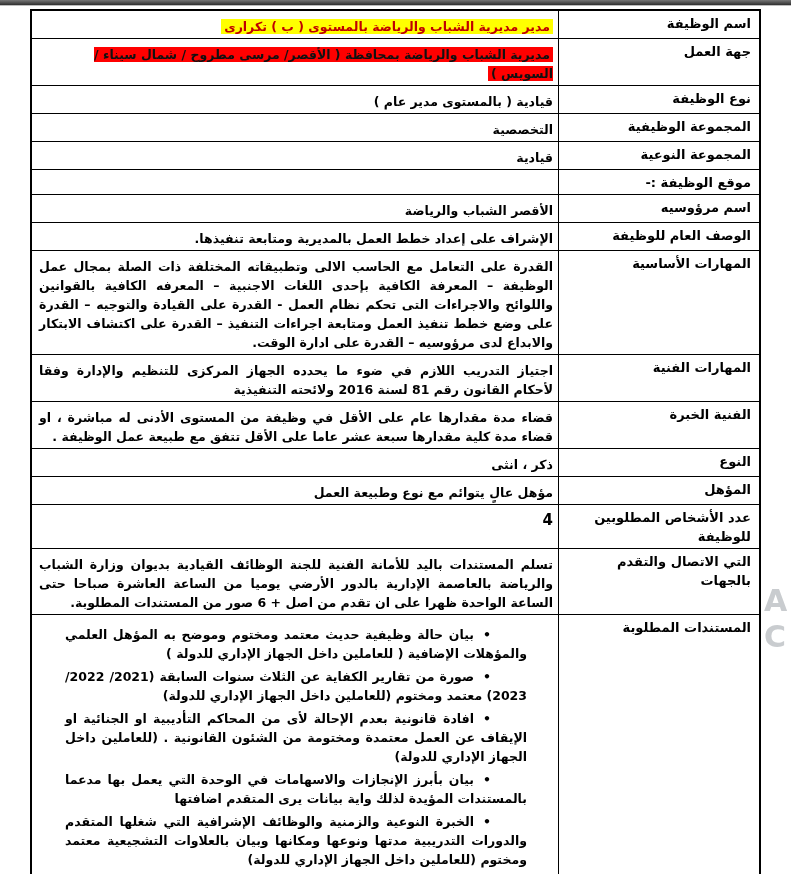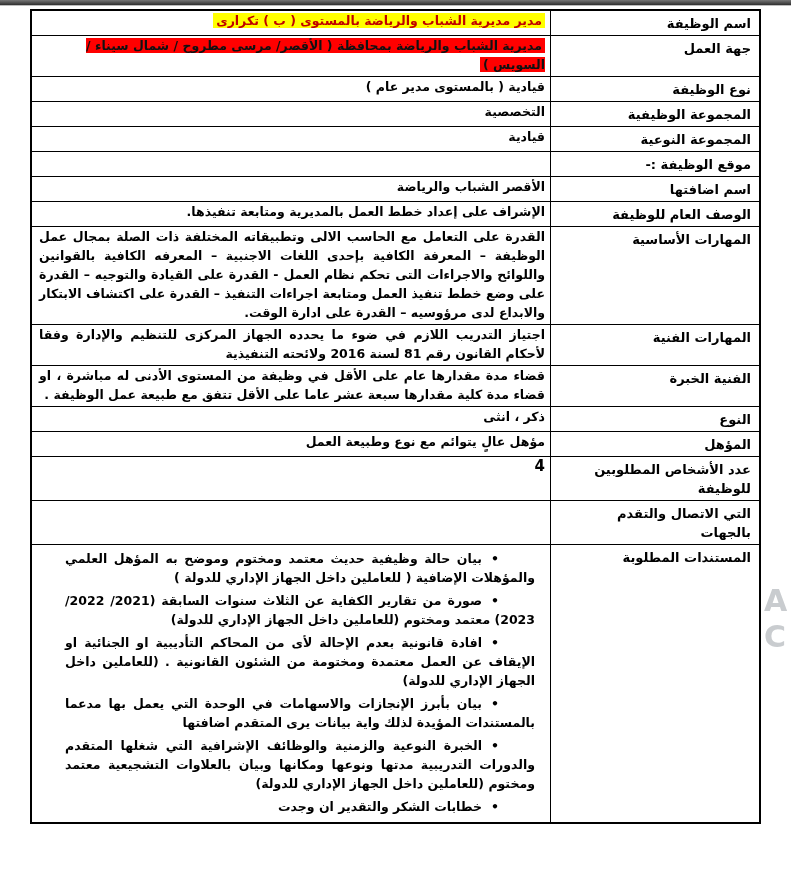--- a/index.html
+++ b/index.html
@@ -23,44 +23,44 @@
   }
   .doc-table{
     position:absolute;top:9px;right:30px;width:727px;
     border:2px solid #000;background:#fff;
   }
   .row{display:flex;border-bottom:1px solid #000;align-items:stretch;}
   .row:last-child{border-bottom:none;}
   .cell-label{
     flex:none;width:188px;
     border-inline-end:1px solid #000;
-    padding:3px 8px 2px 12px;
+    padding:3px 8px 2px 4px;
     font-size:13px;line-height:19px;
     text-align:right;
   }
   .cell-value{
     flex:1;min-width:0;
-    padding:0 5px 2px 7px;
+    padding:6px 5px 2px 7px;
     font-size:12.5px;line-height:19px;
     text-align:right;
   }
   
   .row:nth-child(9) .cell-value,
   .row:nth-child(10) .cell-value,
   .row:nth-child(11) .cell-value,
   .row:nth-child(15) .cell-value{text-align:justify;}
   .hl{padding:0 3px;}
   .hl-yellow{background:var(--hl-yellow,#ffff00);color:var(--hl-darkred,#c00000);}
   .hl-red{background:var(--hl-red,#ff0000);color:#111;}
   .num-value{font-size:15px;margin-left:13px;display:inline-block;line-height:18px;}
   ul.docs{list-style:none;margin:4px 0 0 0;padding:0 10px 0 26px;}
   ul.docs li{
     text-align:justify;
     text-indent:36px;
-    margin:0 0 4px 0;
+    margin:0 16px 4px 0;
     line-height:19px;font-size:12.5px;
   }
   ul.docs li .bullet{margin-left:9px;display:inline;}
 </style>
 </head>
 <body>
 
 <div class="top-bar"></div>
 
 <div class="watermark">
@@ -86,21 +86,21 @@
       <div class="cell-value">التخصصية</div>
     </div>
     <div class="row">
       <div class="cell-label">المجموعة النوعية</div>
       <div class="cell-value">قيادية</div>
     </div>
     <div class="row">
       <div class="cell-label">موقع الوظيفة :-</div>
     </div>
     <div class="row">
-      <div class="cell-label">اسم اضافتها</div>
+      <div class="cell-label">اسم مرؤوسيه</div>
       <div class="cell-value">الأقصر الشباب والرياضة</div>
     </div>
     <div class="row">
       <div class="cell-label">الوصف العام للوظيفة</div>
       <div class="cell-value">الإشراف على إعداد خطط العمل بالمديرية ومتابعة تنفيذها.</div>
     </div>
     <div class="row">
       <div class="cell-label">المهارات الأساسية</div>
       <div class="cell-value">القدرة على التعامل مع الحاسب الالى وتطبيقاته المختلفة ذات الصلة بمجال عمل الوظيفة – المعرفة الكافية بإحدى اللغات الاجنبية – المعرفه الكافية بالقوانين واللوائح والاجراءات التى تحكم نظام العمل - القدرة على القيادة والتوجيه – القدرة على وضع خطط تنفيذ العمل ومتابعة اجراءات التنفيذ – القدرة على اكتشاف الابتكار والابداع لدى مرؤوسيه – القدرة على ادارة الوقت.</div>
     </div>
@@ -119,20 +119,21 @@
     <div class="row">
       <div class="cell-label">المؤهل</div>
       <div class="cell-value">مؤهل عالٍ يتوائم مع نوع وطبيعة العمل</div>
     </div>
     <div class="row">
       <div class="cell-label">عدد الأشخاص المطلوبين للوظيفة</div>
       <div class="cell-value"><span class="num-value">4</span></div>
     </div>
     <div class="row">
       <div class="cell-label">التي الاتصال والتقدم بالجهات</div>
+      <div class="cell-value">تسلم المستندات باليد للأمانة الفنية للجنة الوظائف القيادية بديوان وزارة الشباب والرياضة بالعاصمة الإدارية بالدور الأرضي يوميا من الساعة العاشرة صباحا حتى الساعة الواحدة ظهرا على ان تقدم من اصل + 6 صور من المستندات المطلوبة.</div>
     </div>
     <div class="row">
       <div class="cell-label">المستندات المطلوبة</div>
       <div class="cell-value">
         <ul class="docs">
           <li><span class="bullet">•</span><span>بيان حالة وظيفية حديث معتمد ومختوم وموضح به المؤهل العلمي والمؤهلات الإضافية ( للعاملين داخل الجهاز الإداري للدولة )</span></li>
           <li><span class="bullet">•</span><span>صورة من تقارير الكفاية عن الثلاث سنوات السابقة (2021/ 2022/ 2023) معتمد ومختوم (للعاملين داخل الجهاز الإداري للدولة)</span></li>
           <li><span class="bullet">•</span><span>افادة قانونية بعدم الإحالة لأى من المحاكم التأديبية او الجنائية او الإيقاف عن العمل معتمدة ومختومة من الشئون القانونية . (للعاملين داخل الجهاز الإداري للدولة)</span></li>
           <li><span class="bullet">•</span><span>بيان بأبرز الإنجازات والاسهامات في الوحدة التي يعمل بها مدعما بالمستندات المؤيدة لذلك واية بيانات يرى المتقدم اضافتها</span></li>
           <li><span class="bullet">•</span><span>الخبرة النوعية والزمنية والوظائف الإشرافية التي شغلها المتقدم والدورات التدريبية مدتها ونوعها ومكانها وبيان بالعلاوات التشجيعية معتمد ومختوم (للعاملين داخل الجهاز الإداري للدولة)</span></li>

